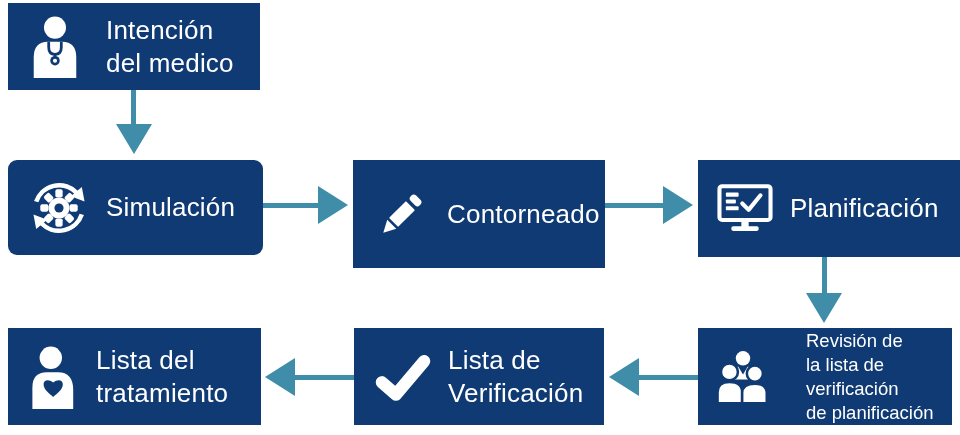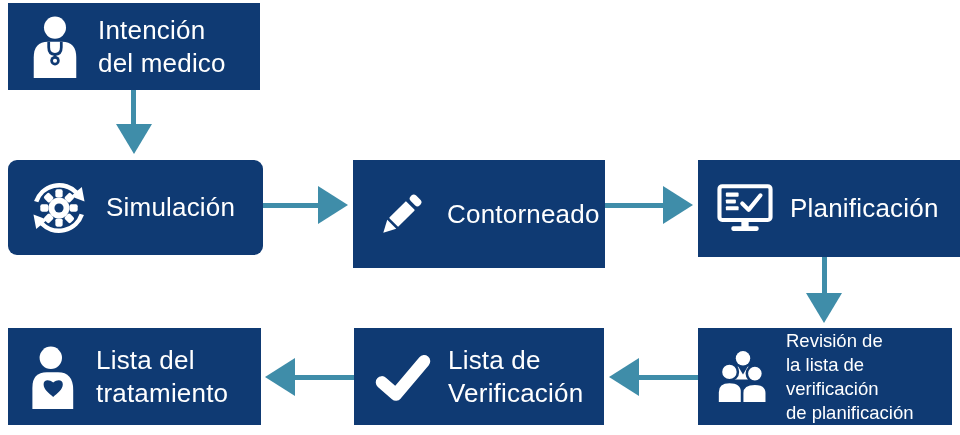--- a/index.html
+++ b/index.html
@@ -25,25 +25,25 @@
     display: flex;
     align-items: center;
   }
   .node .label {
     font-size: 26px;
     line-height: 33px;
     white-space: pre-line;
     letter-spacing: 0.2px;
   }
   
-  #node-intencion      { left: 8px;   top: 3px;   width: 252px; height: 87px; }
+  #node-intencion      { left: 8px;   top: 3px;   width: 252px; height: 87px; gap: 8px; }
   #node-simulacion     { left: 8px;   top: 160px; width: 255px; height: 95px; border-radius: 9px; }
   #node-contorneado    { left: 353px; top: 160px; width: 252px; height: 108px; }
   #node-planificacion  { left: 698px; top: 160px; width: 270px; height: 97px; }
-  #node-revision       { left: 698px; top: 328px; width: 254px; height: 97px; }
+  #node-revision       { left: 698px; top: 328px; width: 254px; height: 97px; gap: 20px; }
   #node-lista          { left: 354px; top: 328px; width: 250px; height: 97px; }
   #node-inicio         { left: 8px;   top: 328px; width: 253px; height: 97px; }
   #node-planificacion .icon, #node-revision .icon { margin-left: 16px; margin-right: 14px; }
   #node-revision .label { font-size: 18.5px; line-height: 24px; letter-spacing: 0; }
 
   
   .stem { position: absolute; background: var(--arrow, #3f8da9); }
   .head { position: absolute; width: 0; height: 0; }
   .head.down  { border-left: 18px solid transparent; border-right: 18px solid transparent; border-top: 30px solid var(--arrow, #3f8da9); }
   .head.right { border-top: 19px solid transparent; border-bottom: 19px solid transparent; border-left: 30px solid var(--arrow, #3f8da9); }

